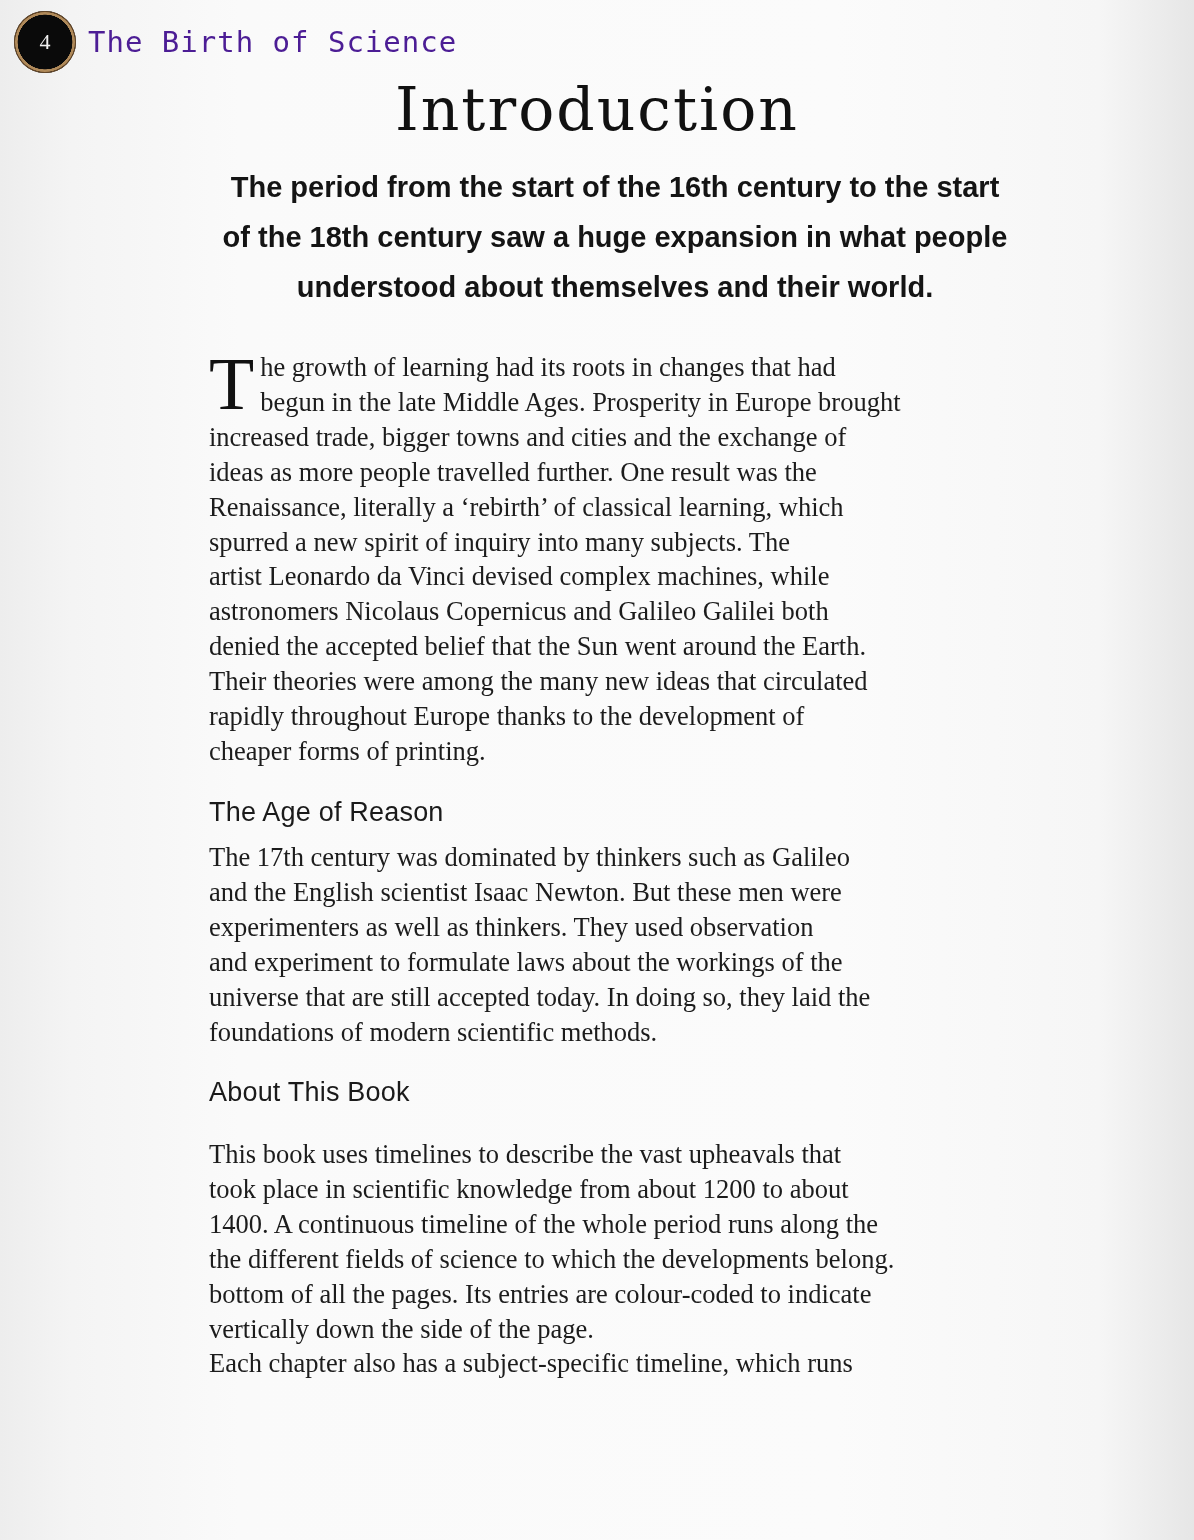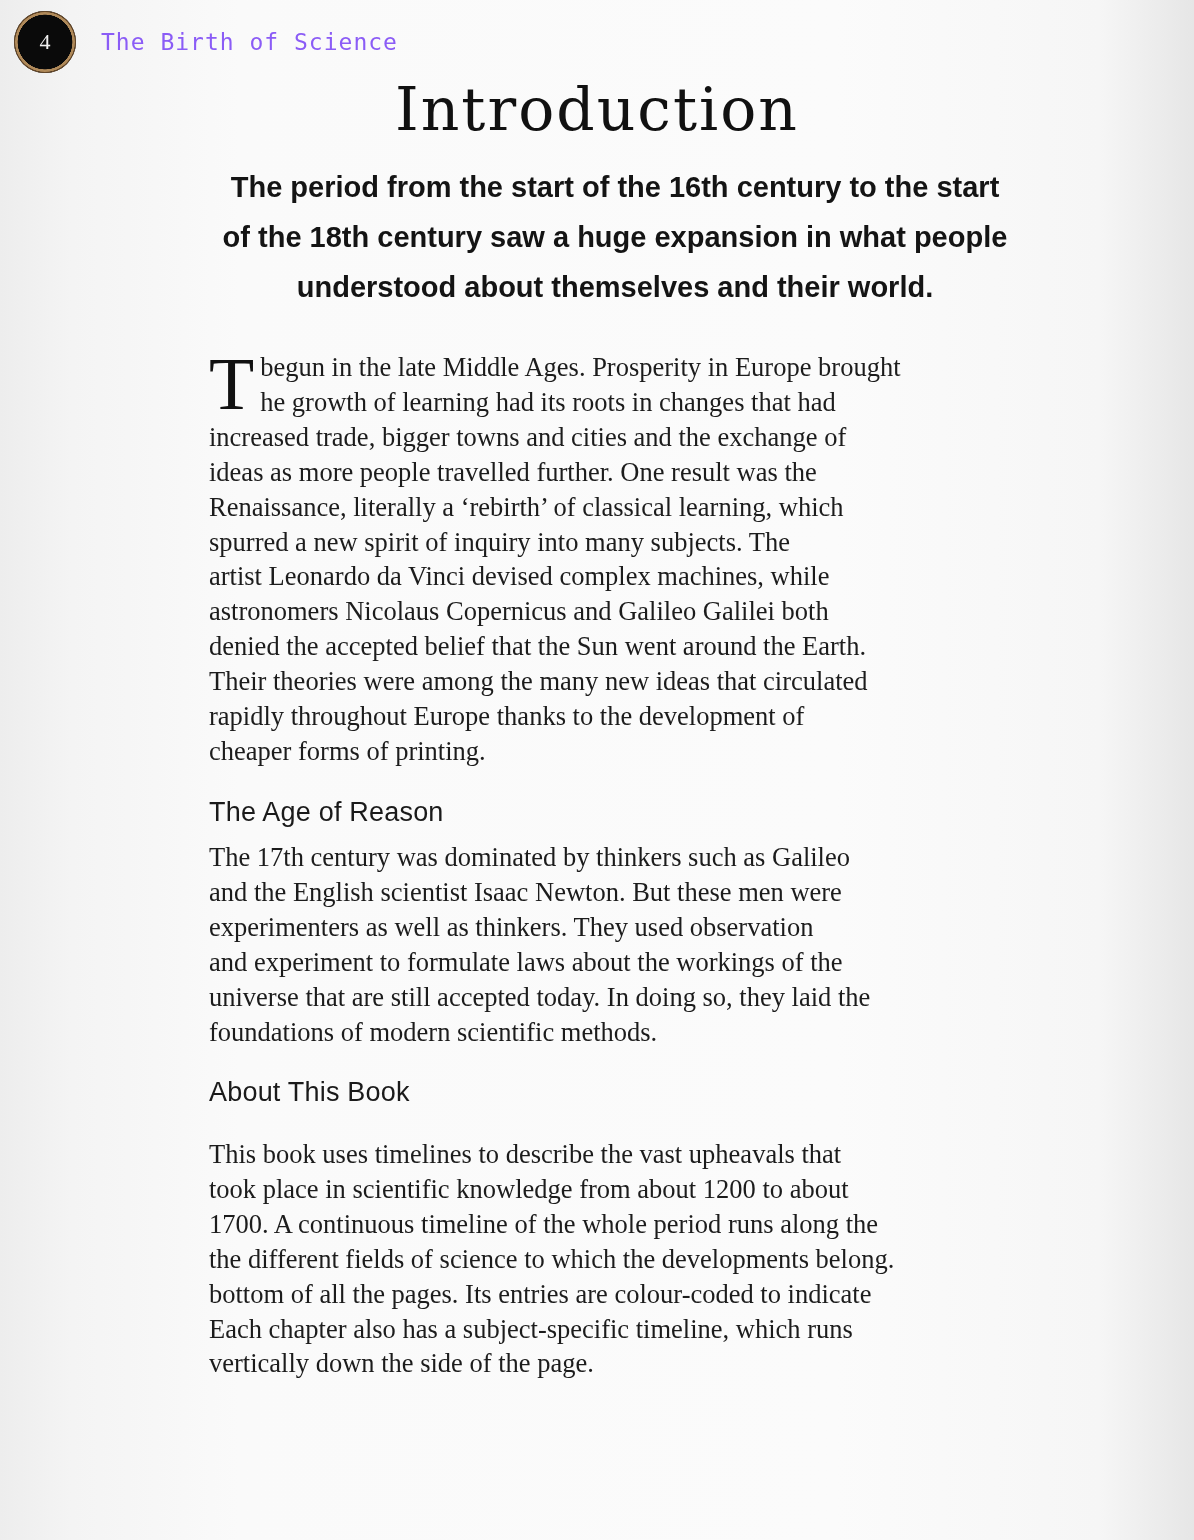--- a/index.html
+++ b/index.html
@@ -50,25 +50,25 @@
     }
     .page-number {
       color: #f0f0f0;
       font-family: "Liberation Serif", serif;
       font-size: 22px;
       line-height: 1;
       position: relative;
       z-index: 1;
     }
     .book-title {
-      margin-left: 25px;
+      margin-left: 12px;
       font-family: "DejaVu Sans Mono", "Liberation Mono", monospace;
-      font-size: 23px;
+      font-size: 29px;
       letter-spacing: 1px;
-      color: #8b5cf6;
+      color: #4c1d95;
     }
 
     
     .page-title {
       position: absolute;
       left: 0;
       right: 0;
       top: 74px;
       text-align: center;
       font-family: "DejaVu Serif", "Liberation Serif", serif;
@@ -147,22 +147,22 @@
   <h1 class="page-title">Introduction</h1>
 
   <p class="lede">
     <span class="line">The period from the start of the 16th century to the start</span>
     <span class="line">of the 18th century saw a huge expansion in what people</span>
     <span class="line">understood about themselves and their world.</span>
   </p>
 
   <div class="body-text p1">
     <span class="drop-cap">T</span>
+    <span class="line">he growth of learning had its roots in changes that had</span>
     <span class="line">begun in the late Middle Ages. Prosperity in Europe brought</span>
-    <span class="line">he growth of learning had its roots in changes that had</span>
     <span class="line">increased trade, bigger towns and cities and the exchange of</span>
     <span class="line">ideas as more people travelled further. One result was the</span>
     <span class="line">Renaissance, literally a ‘rebirth’ of classical learning, which</span>
     <span class="line">spurred a new spirit of inquiry into many subjects. The</span>
     <span class="line">artist Leonardo da Vinci devised complex machines, while</span>
     <span class="line">astronomers Nicolaus Copernicus and Galileo Galilei both</span>
     <span class="line">denied the accepted belief that the Sun went around the Earth.</span>
     <span class="line">Their theories were among the many new ideas that circulated</span>
     <span class="line">rapidly throughout Europe thanks to the development of</span>
     <span class="line">cheaper forms of printing.</span>
@@ -175,20 +175,20 @@
     <span class="line">experimenters as well as thinkers. They used observation</span>
     <span class="line">and experiment to formulate laws about the workings of the</span>
     <span class="line">universe that are still accepted today. In doing so, they laid the</span>
     <span class="line">foundations of modern scientific methods.</span>
   </div>
 
   <h2 class="section-heading h-about">About This Book</h2>
   <div class="body-text p3">
     <span class="line">This book uses timelines to describe the vast upheavals that</span>
     <span class="line">took place in scientific knowledge from about 1200 to about</span>
-    <span class="line">1700. A continuous timeline of the whole period runs along the</span>
+    <span class="line">1400. A continuous timeline of the whole period runs along the</span>
     <span class="line">the different fields of science to which the developments belong.</span>
     <span class="line">bottom of all the pages. Its entries are colour-coded to indicate</span>
+    <span class="line">vertically down the side of the page.</span>
     <span class="line">Each chapter also has a subject-specific timeline, which runs</span>
-    <span class="line">vertically down the side of the page.</span>
   </div>
 
 </div>
 
 </body></html>

